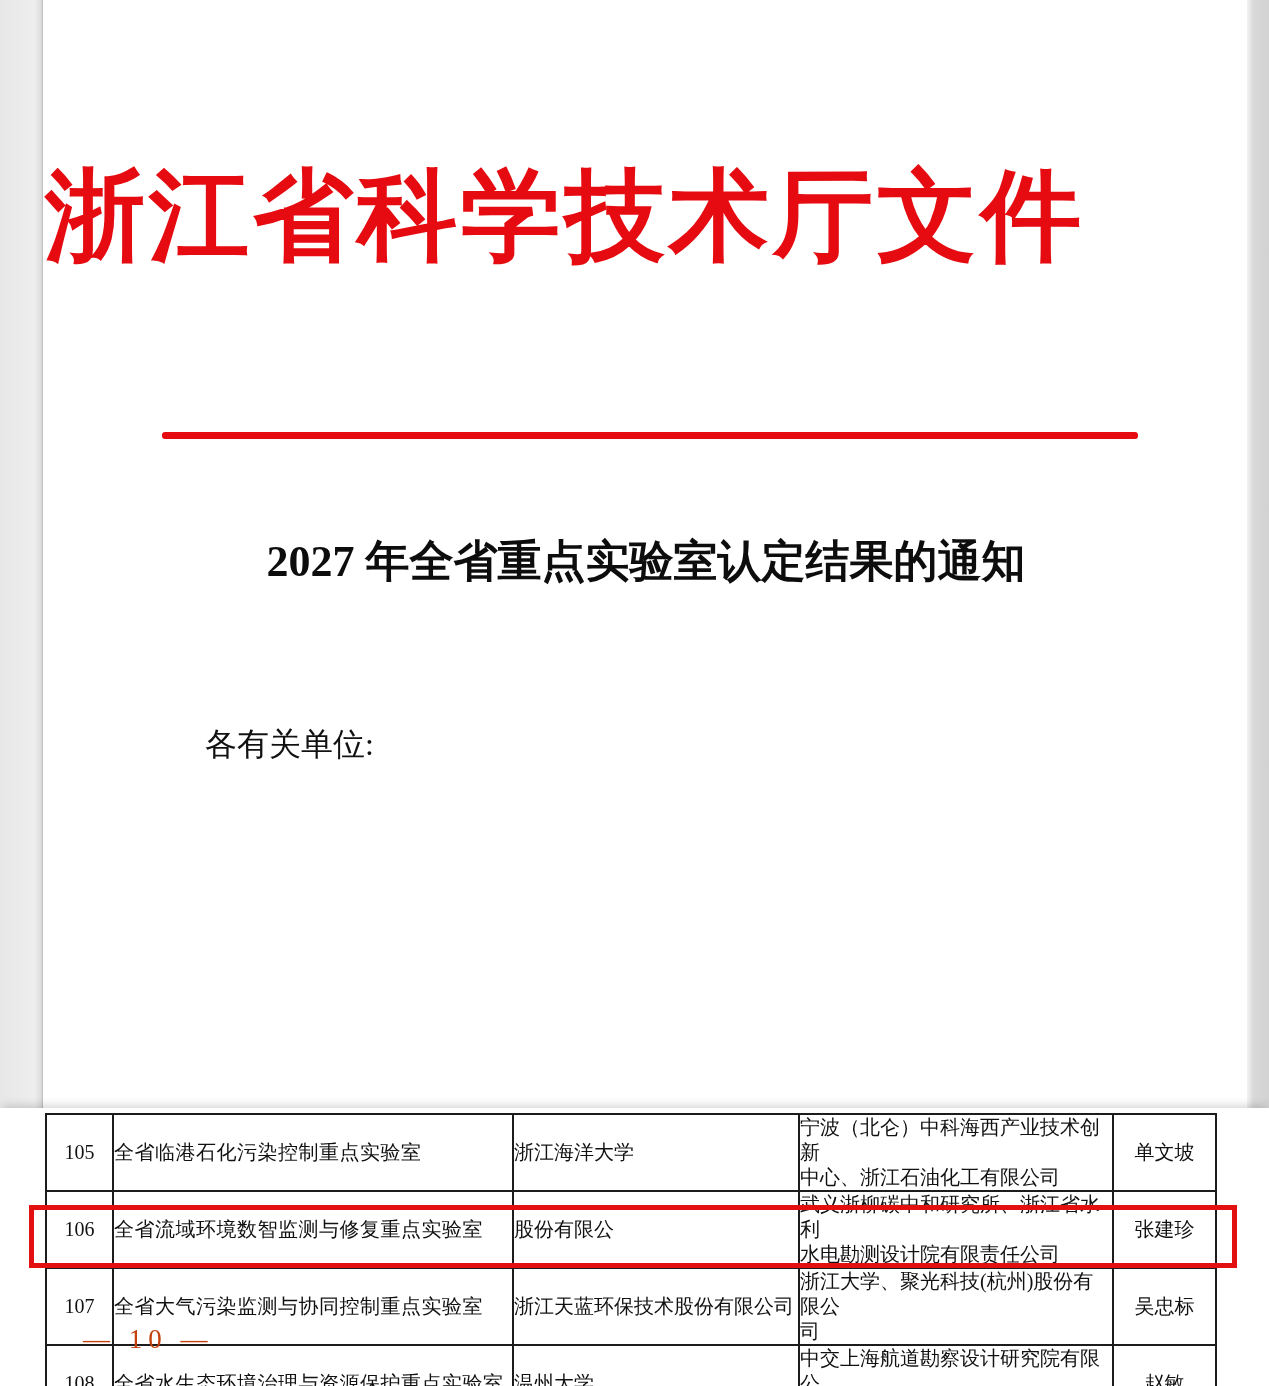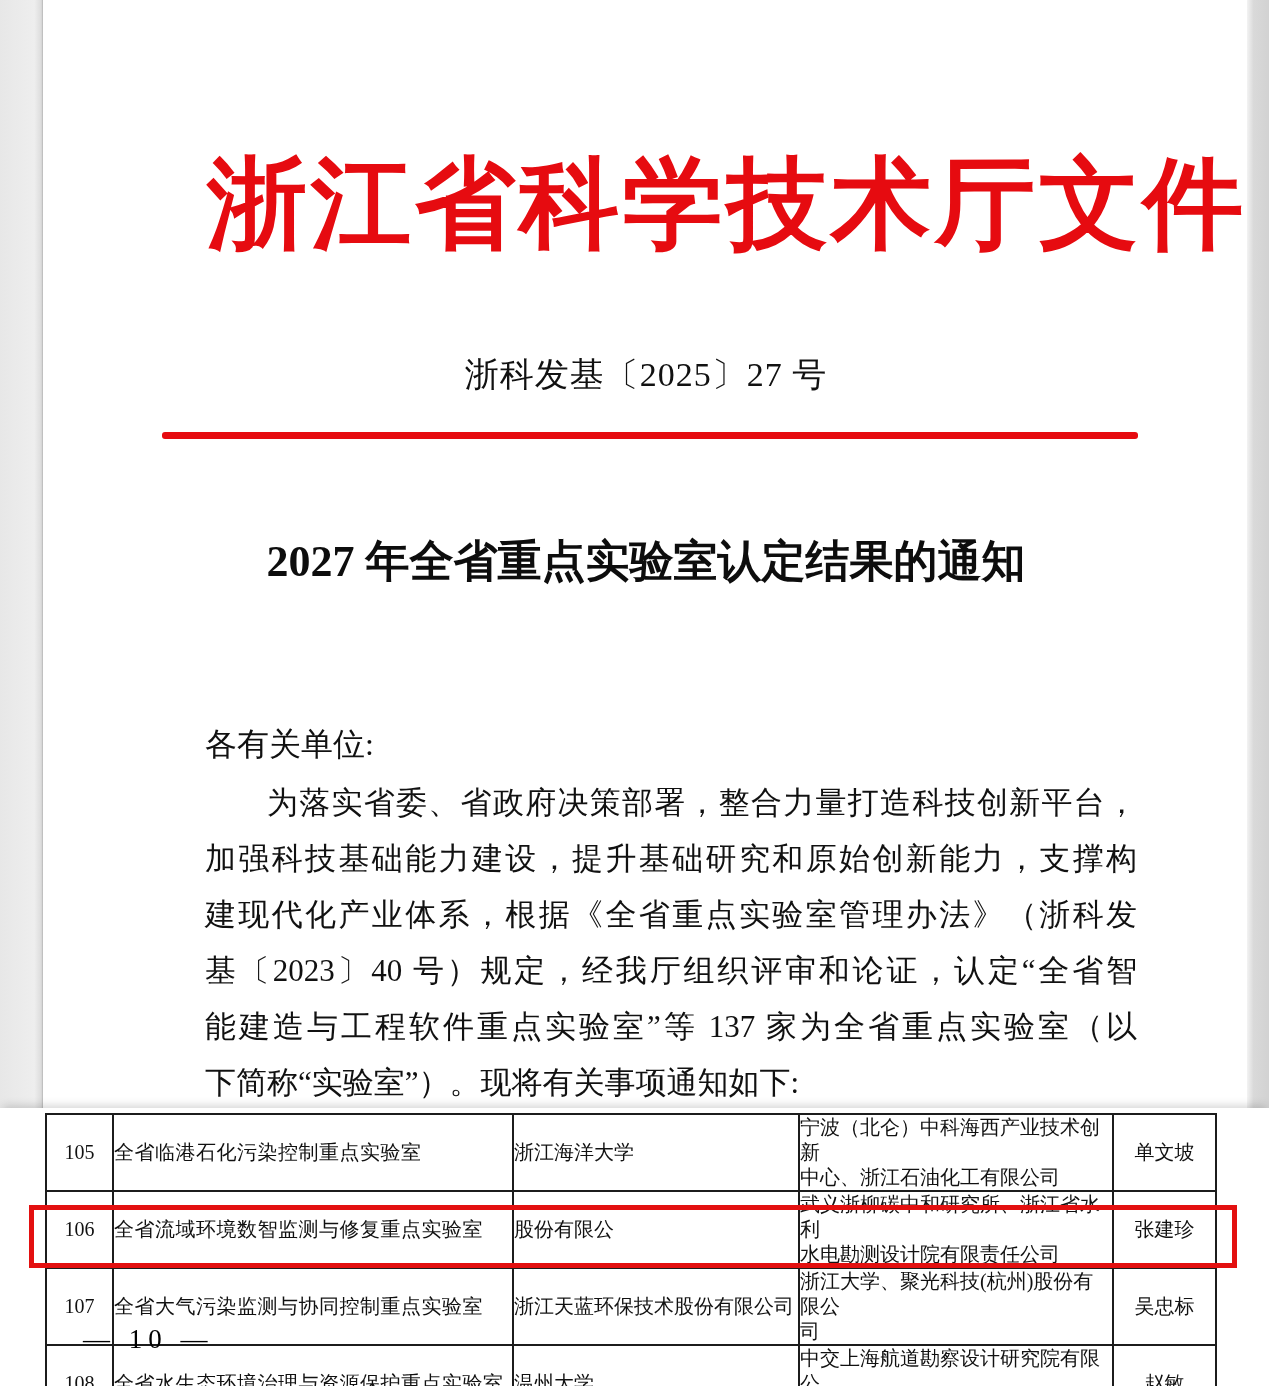--- a/index.html
+++ b/index.html
@@ -16,22 +16,22 @@
   .margin-left{
     left:0;width:43px;
     background:linear-gradient(to right,#e7e7e7 0%,#eeeeee 80%,#dcdcdc 96%,#b5b5b5 100%);
   }
   .margin-right{
     left:1247px;width:22px;
     background:linear-gradient(to right,#f3f3f3 0%,#d9d9d9 30%,#d2d2d2 100%);
   }
   
   .header-title{
-    position:absolute;left:45px;top:138px;width:1202px;
-    text-align:right;
+    position:absolute;left:45px;top:150px;width:1202px;
+    text-align:left;
     font-size:100px;font-weight:900;letter-spacing:4px;
     color:var(--header-red,#e60b10);
     font-family:"Liberation Serif","DejaVu Serif",serif;
     white-space:nowrap;
   }
   .doc-number{
     position:absolute;left:45px;top:352px;width:1202px;
     text-align:center;font-size:34px;letter-spacing:1px;
     color:#111;
   }
@@ -93,51 +93,42 @@
   .highlight-box{
     position:absolute;left:29px;top:1205px;
     width:1208px;height:63px;
     border:5px solid var(--highlight-red,#e31010);
     box-sizing:border-box;
     pointer-events:none;
     z-index:5;
   }
   .page-number{
     position:absolute;left:83px;top:1324px;
-    font-size:27px;letter-spacing:6px;color:#000000;
+    font-size:27px;letter-spacing:6px;color:#c2410c;
   }
 </style>
 </head>
 <body>
 
 <div id="screen">
 
   <div class="margin-strip margin-left"></div>
   <div class="margin-strip margin-right"></div>
 
   <div class="header-title">浙江省科学技术厅文件</div>
 
-  <div class="doc-number">浙科发基〔2025〕27 号</div>
 
   <div class="red-rule"></div>
 
   <div class="notice-title">
     <div>2027 年全省重点实验室认定结果的通知</div>
   </div>
 
   <div class="salutation">各有关单位:</div>
 
-  <div class="body-paragraph">
-      <div class="body-line">为落实省委、省政府决策部署，整合力量打造科技创新平台，</div>
-      <div class="body-line">加强科技基础能力建设，提升基础研究和原始创新能力，支撑构</div>
-      <div class="body-line">建现代化产业体系，根据《全省重点实验室管理办法》（浙科发</div>
-      <div class="body-line">基〔2023〕40 号）规定，经我厅组织评审和论证，认定“全省智</div>
-      <div class="body-line">能建造与工程软件重点实验室”等 137 家为全省重点实验室（以</div>
-      <div class="body-line">下简称“实验室”）。现将有关事项通知如下:</div>
-    </div>
 
   <div class="table-strip">
     <table class="results-table">
       <colgroup>
         <col style="width:67px">
         <col style="width:400px">
         <col style="width:286px">
         <col style="width:314px">
         <col style="width:103px">
       </colgroup>

